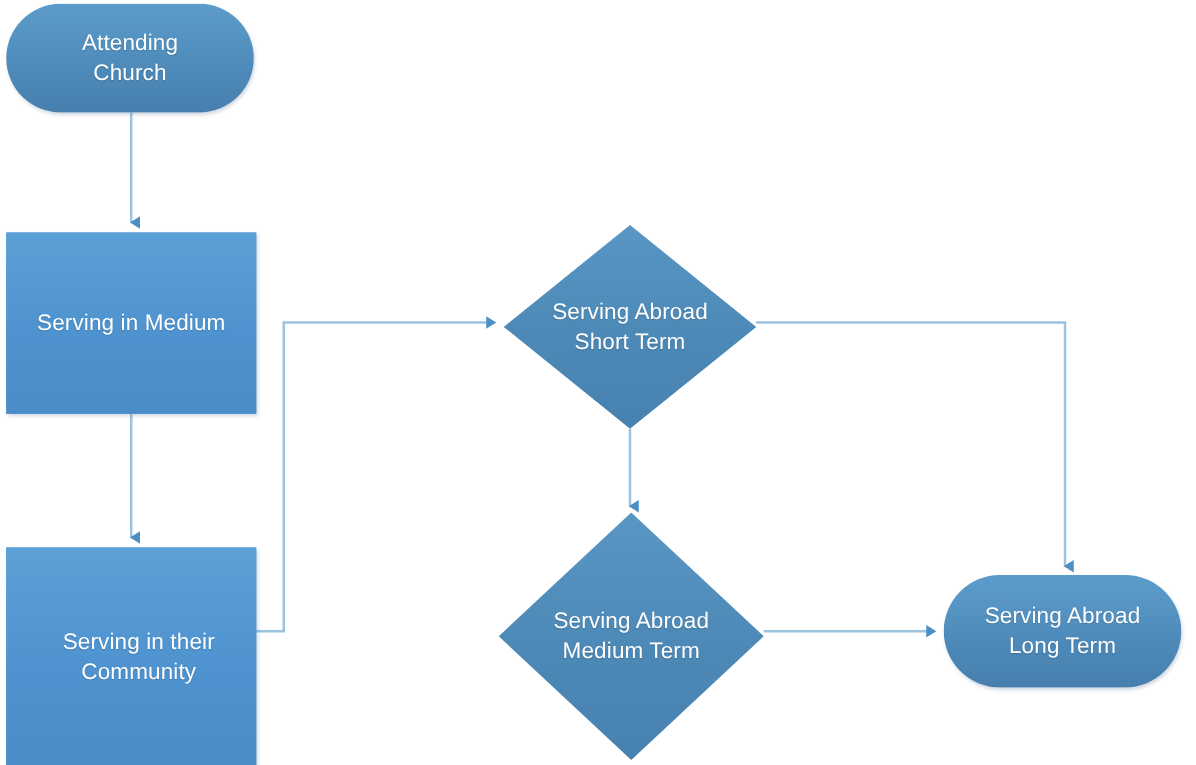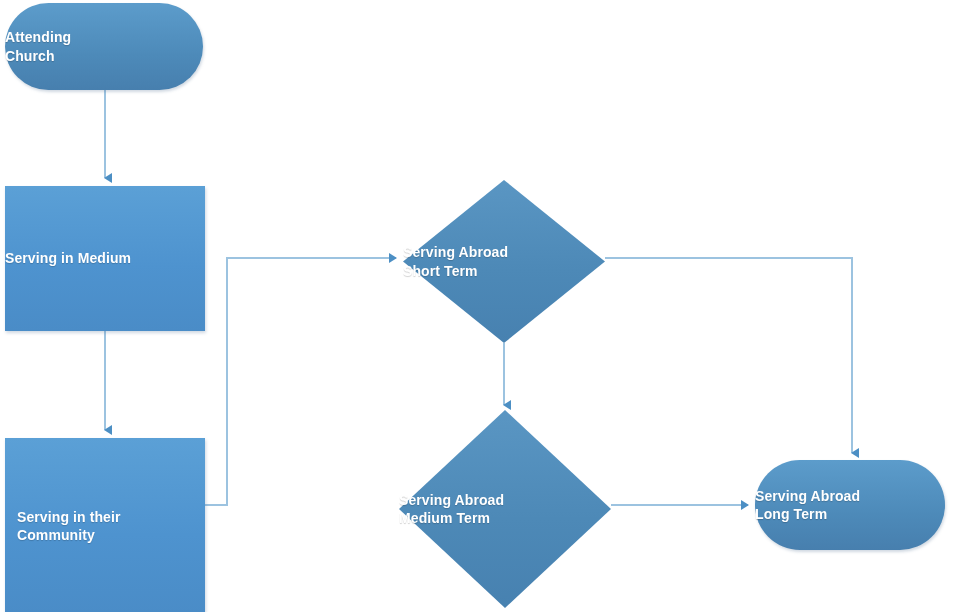--- a/index.html
+++ b/index.html
@@ -24,23 +24,24 @@
     top: 0;
     width: 957px;
     height: 612px;
     pointer-events: none;
   }
   .node {
     position: absolute;
     display: flex;
     align-items: center;
     justify-content: center;
+    text-align: center;
     color: #ffffff;
-    font-weight: bold;
-    font-size: 14px;
+    font-weight: normal;
+    font-size: 18px;
     line-height: 1.32;
     letter-spacing: 0.1px;
     box-sizing: border-box;
   }
   .node-label {
     display: block;
     width: 100%;
     white-space: pre-line;
     text-shadow: 0 1px 1px rgba(0,0,0,0.18);
   }

